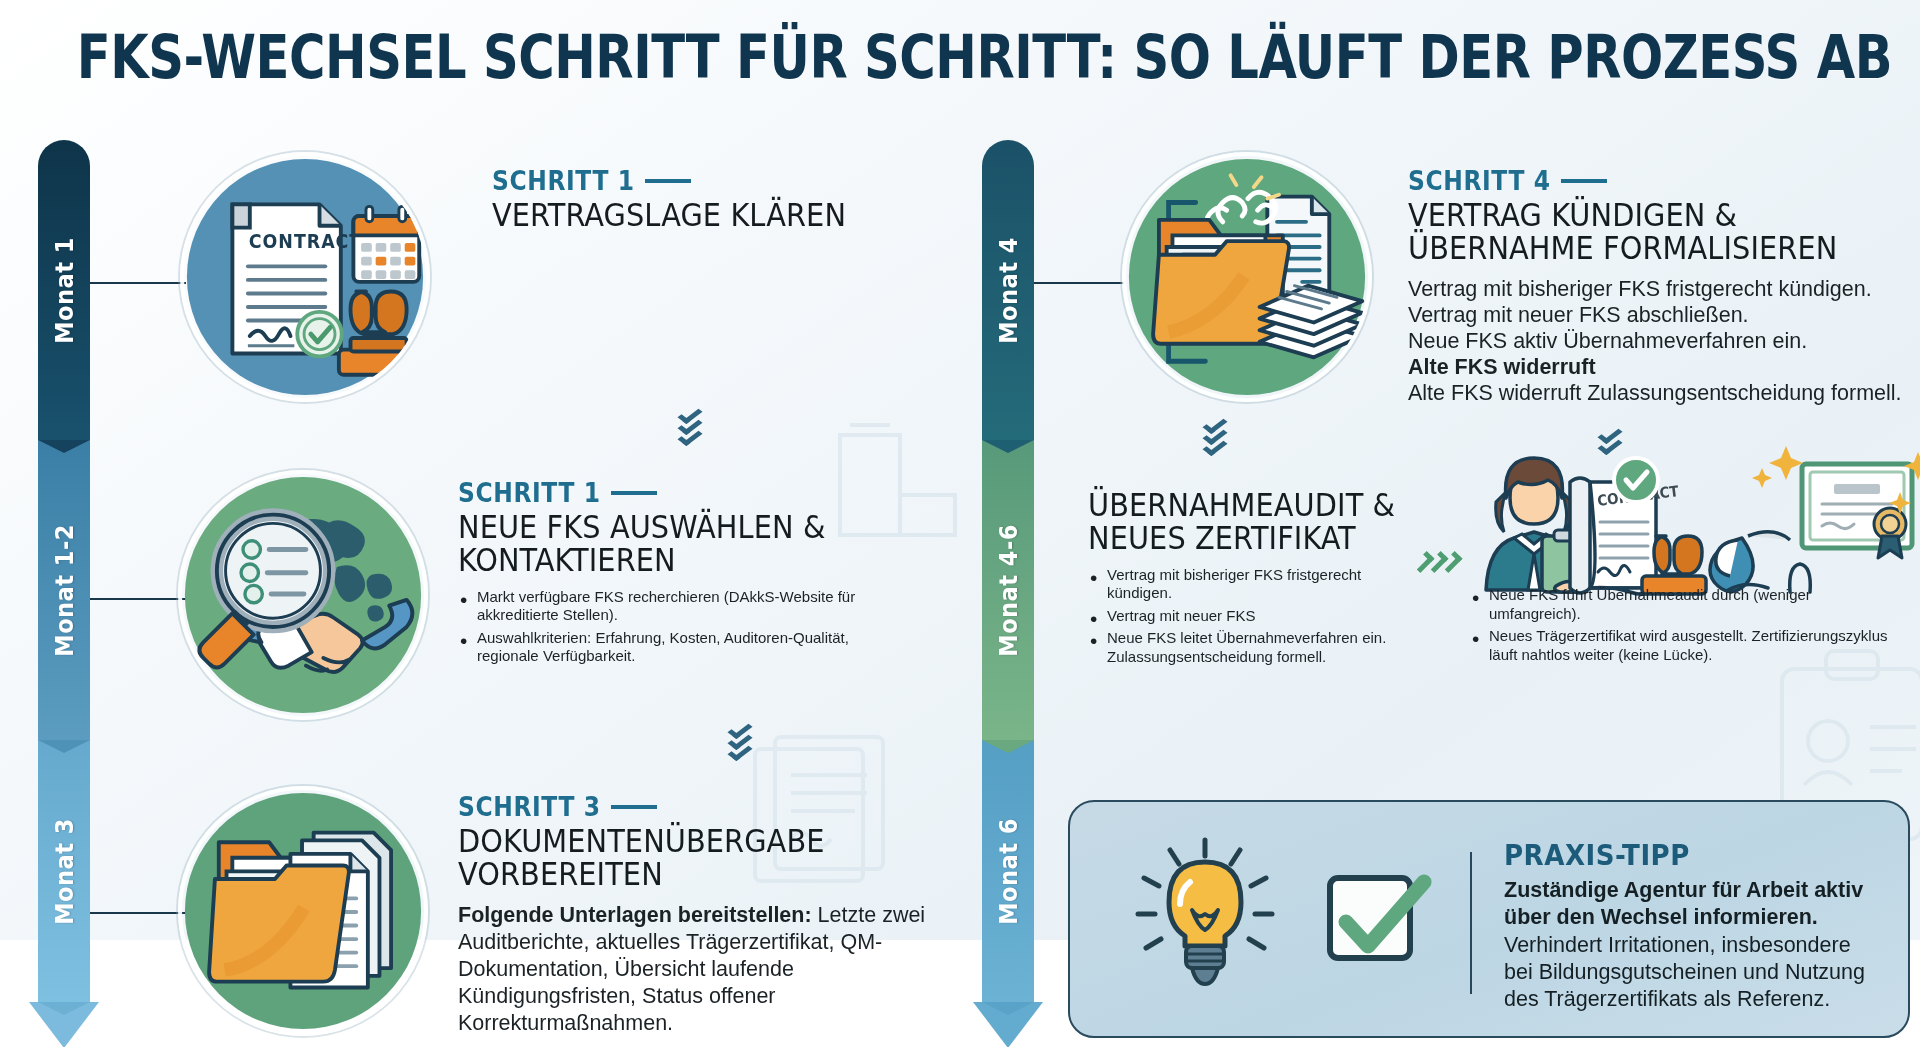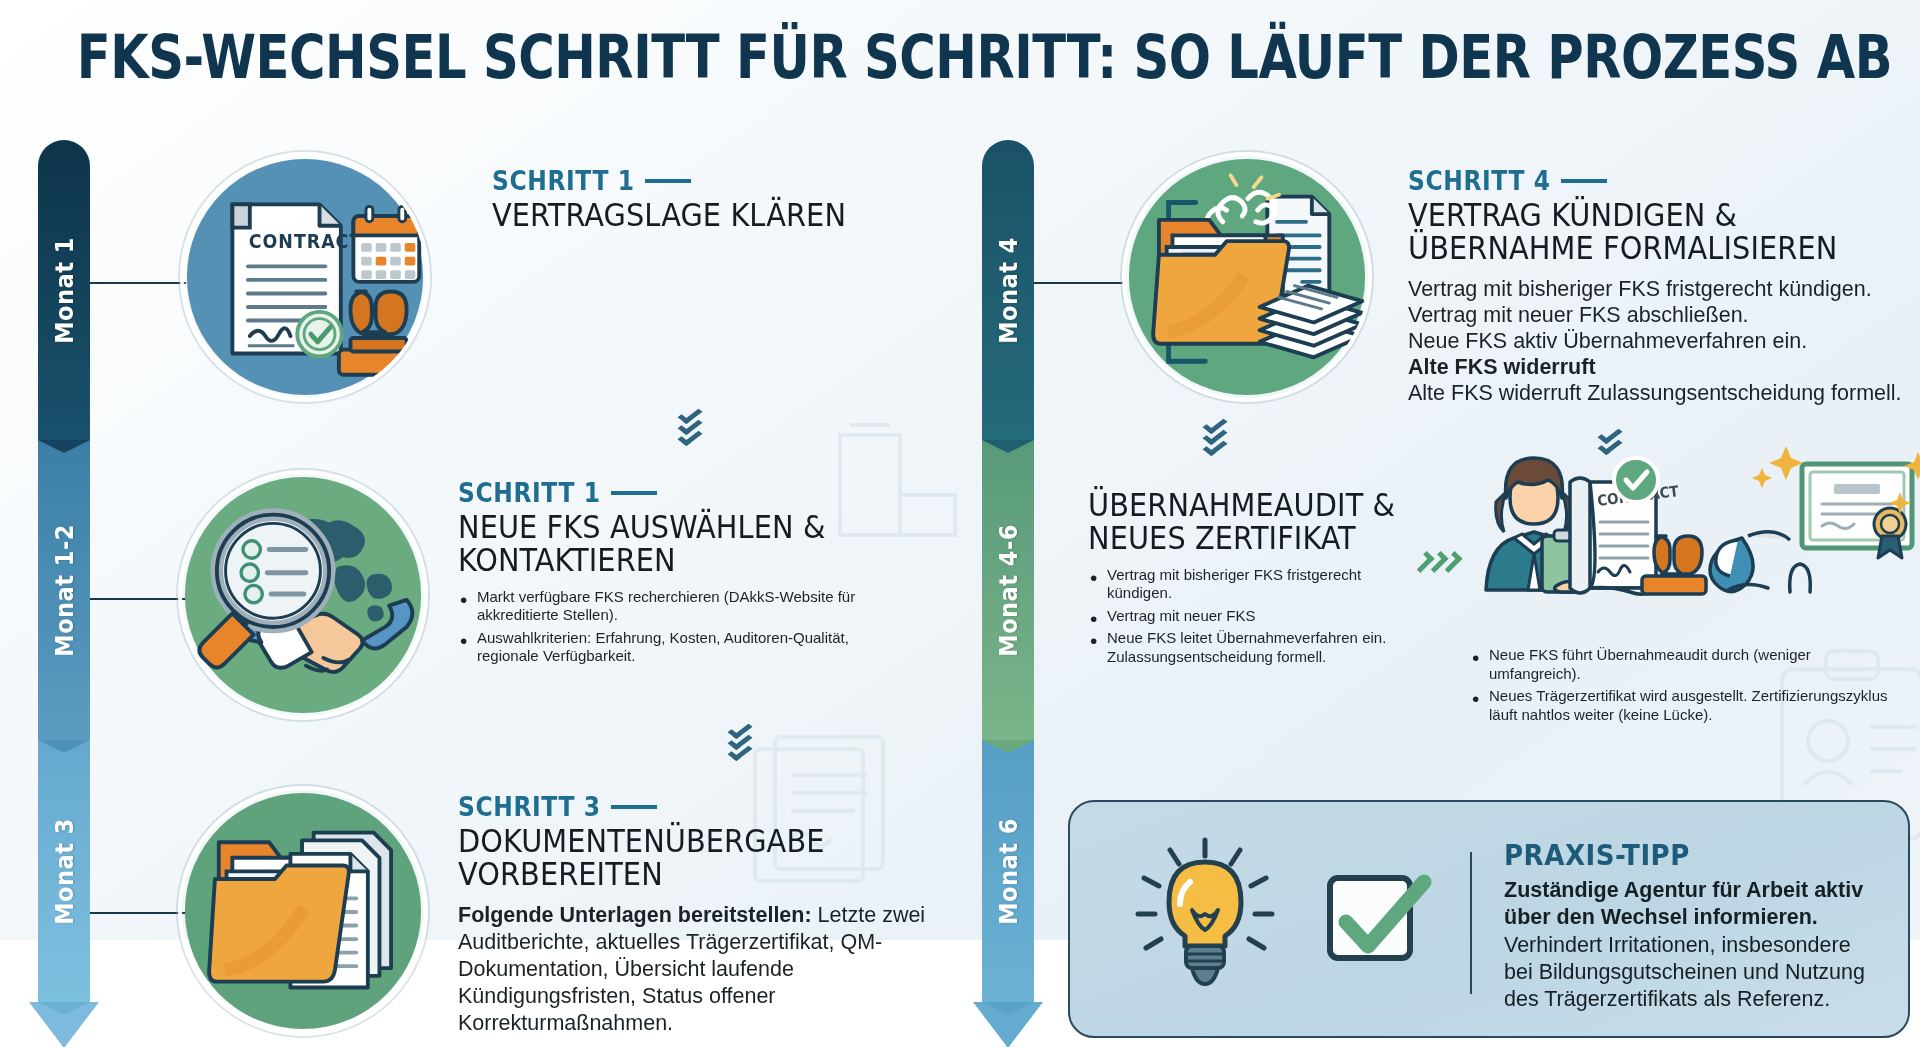--- a/index.html
+++ b/index.html
@@ -523,21 +523,21 @@
     </g>
 
     <g fill="#f0b33c">
       <path d="M336 6 l5 12 l12 5 l-12 5 l-5 12 l-5 -12 l-12 -5 l12 -5 Z"></path>
       <path d="M312 28 l3 7 l7 3 l-7 3 l-3 7 l-3 -7 l-7 -3 l7 -3 Z"></path>
       <path d="M468 12 l4 10 l10 4 l-10 4 l-4 10 l-4 -10 l-10 -4 l10 -4 Z"></path>
       <path d="M450 52 l3 8 l8 3 l-8 3 l-3 8 l-3 -8 l-8 -3 l8 -3 Z"></path>
     </g>
   </svg>
 
-  <ul class="blist" style="position:absolute; left:1470px; top:636px; width:430px;">
+  <ul class="blist" style="position:absolute; left:1470px; top:576px; width:430px;">
     <li>Neue FKS führt Übernahmeaudit durch (weniger umfangreich).</li>
     <li>Neues Trägerzertifikat wird ausgestellt. Zertifizierungszyklus läuft nahtlos weiter (keine Lücke).</li>
   </ul>
 
   <div class="tipbox" style="left:1068px; top:800px; width:842px; height:238px;">
     <svg style="position:absolute; left:60px; top:32px; width:150px; height:160px;" viewBox="0 0 150 160">
       <g stroke="#23404f" stroke-width="5" stroke-linecap="round">
         <path d="M75 6 v16"></path>
           <path d="M40 16 l9 14"></path>
           <path d="M110 16 l-9 14"></path>

